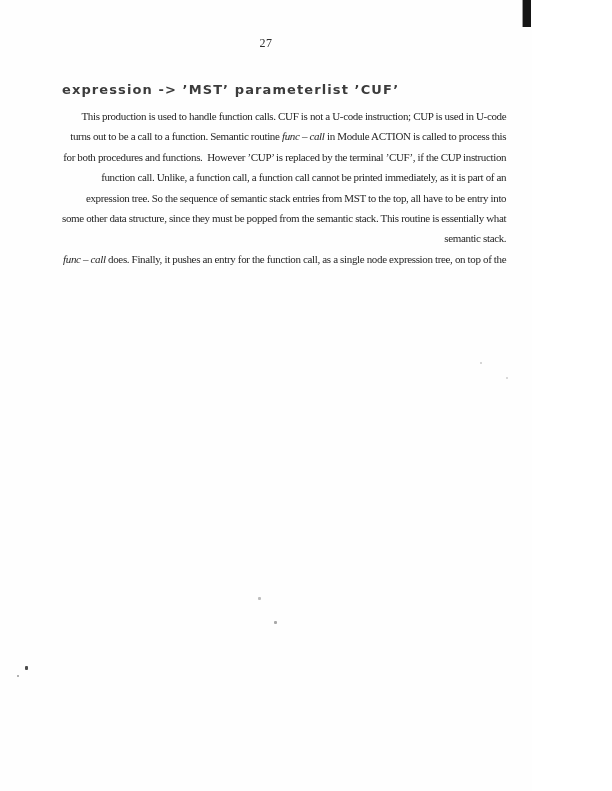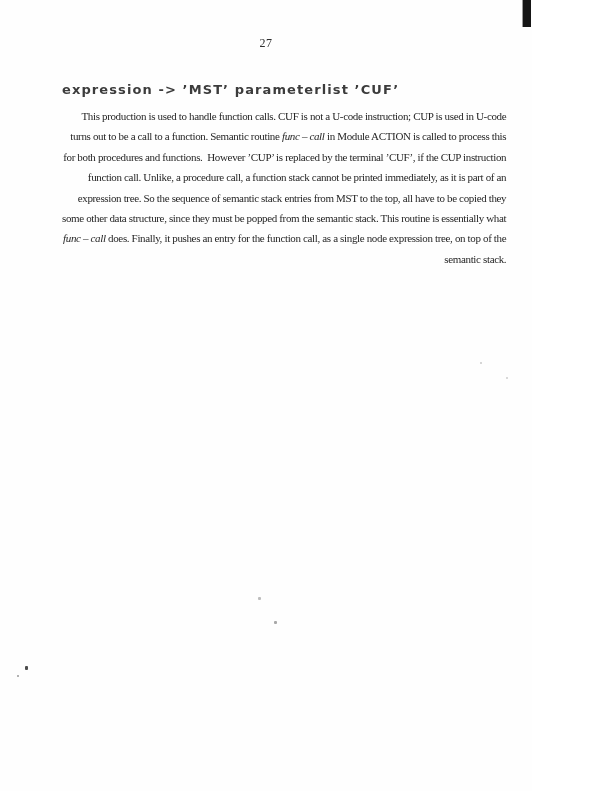--- a/index.html
+++ b/index.html
@@ -86,25 +86,25 @@
   <div class="corner-mark"></div>
 
   <div class="page-number">27</div>
 
   <h1 class="heading">expression -&gt; ’MST’ parameterlist ’CUF’</h1>
 
   <div class="paragraph">
       <div class="text-line indented"><span>This production is used to handle function calls. CUF is not a U-code instruction; CUP is used in U-code</span></div>
       <div class="text-line"><span>turns out to be a call to a function. Semantic routine </span><span class="italic">func – call</span><span> in Module ACTION is called to process this</span></div>
       <div class="text-line"><span>for both procedures and functions.  However ’CUP’ is replaced by the terminal ’CUF’, if the CUP instruction</span></div>
-      <div class="text-line"><span>function call. Unlike, a procedure call, a function stack cannot be printed immediately, as it is part of an</span></div>
-      <div class="text-line"><span>expression tree. So the sequence of semantic stack entries from MST to the top, all have to be copied they</span></div>
+      <div class="text-line"><span>function call. Unlike, a function call, a function call cannot be printed immediately, as it is part of an</span></div>
+      <div class="text-line"><span>expression tree. So the sequence of semantic stack entries from MST to the top, all have to be entry into</span></div>
       <div class="text-line"><span>some other data structure, since they must be popped from the semantic stack. This routine is essentially what</span></div>
+      <div class="text-line"><span>semantic stack.</span></div>
       <div class="text-line"><span class="italic">func – call</span><span> does. Finally, it pushes an entry for the function call, as a single node expression tree, on top of the</span></div>
-      <div class="text-line"><span>semantic stack.</span></div>
     </div>
 
   <div class="speck speck-1"></div>
   <div class="speck speck-2"></div>
   <div class="speck speck-3"></div>
   <div class="speck speck-4"></div>
   <div class="speck speck-5"></div>
   <div class="speck speck-6"></div>
   <div class="speck speck-7"></div>
 

